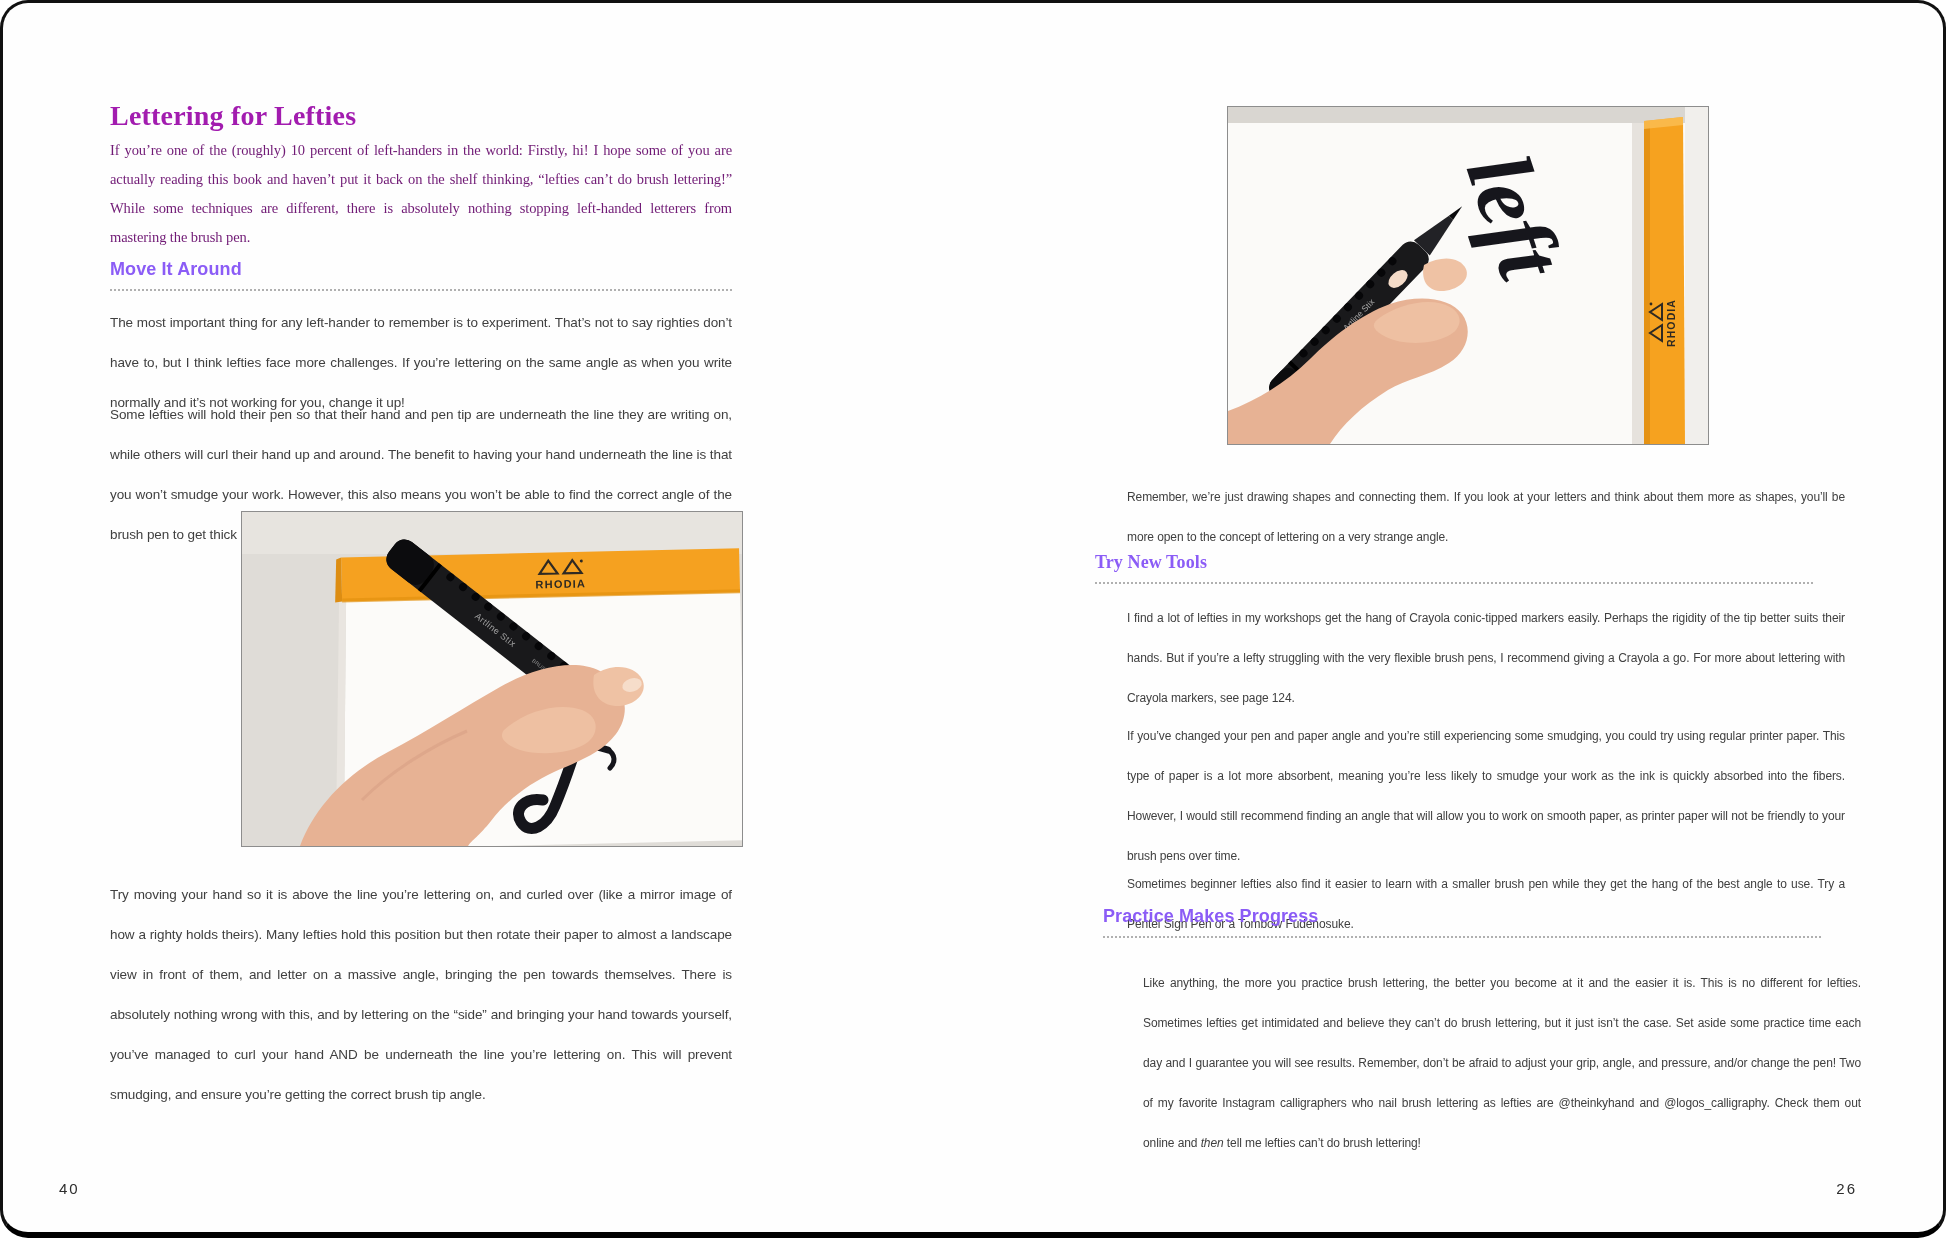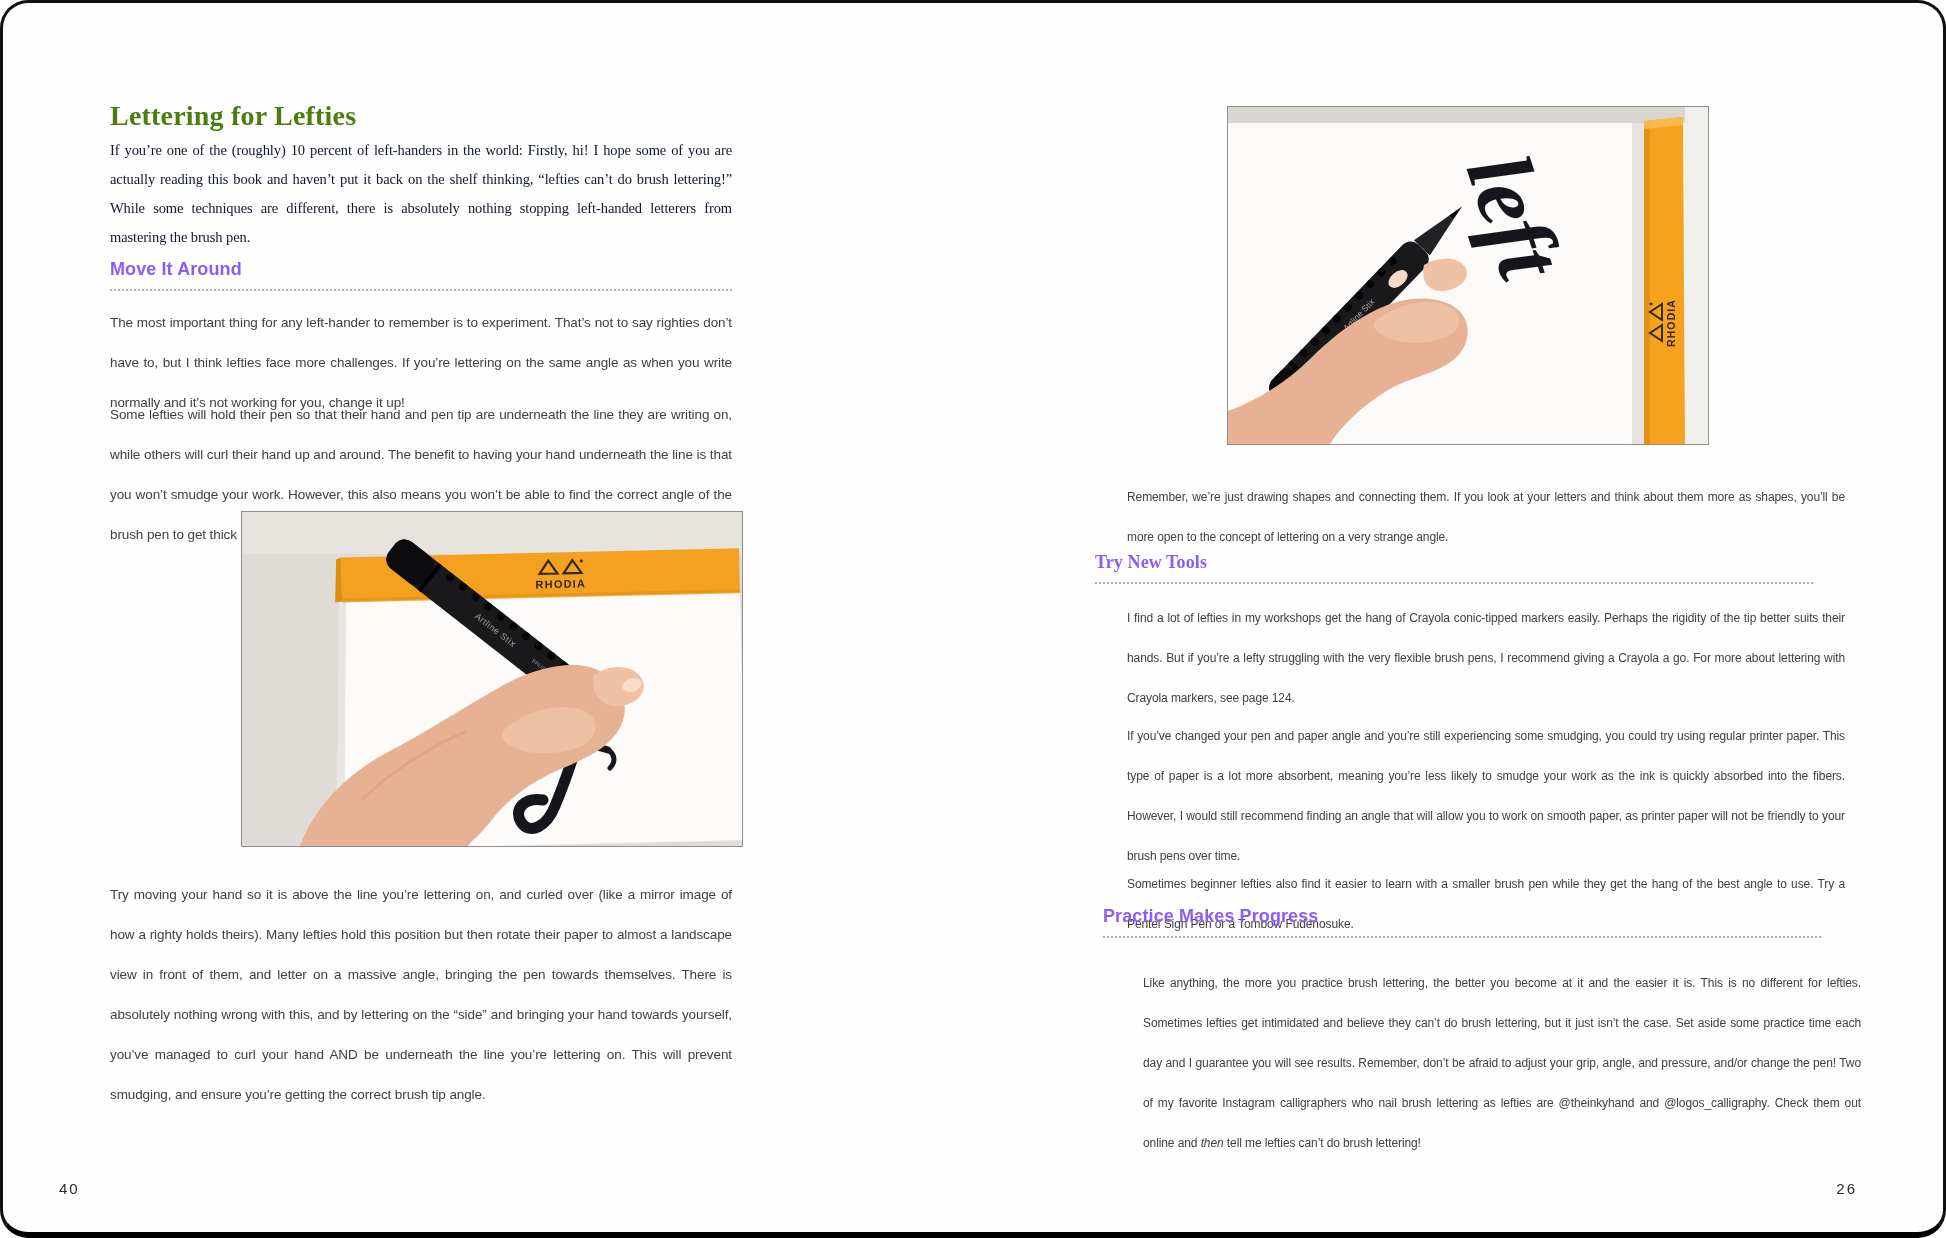--- a/index.html
+++ b/index.html
@@ -7,26 +7,26 @@
   .spread{
     position:relative;width:1946px;height:1238px;box-sizing:border-box;
     background:#fefefe;border:3px solid #111;border-bottom:6px solid #000;
     border-radius:28px;overflow:hidden;
   }
   .abs{position:absolute;}
   
   .chapter-title{
     left:107px;top:78px;width:622px;
     font-family:"Liberation Serif",serif;font-weight:700;font-size:28px;
-    color:#4d7c0f;letter-spacing:.2px;
+    color:#a21caf;letter-spacing:.2px;
   }
   .serif-para{
     left:107px;top:118px;width:622px;
     font-family:"Liberation Serif",serif;font-size:14.5px;line-height:29px;
-    color:#0f172a;text-align:justify;letter-spacing:-.1px;
+    color:#701a75;text-align:justify;letter-spacing:-.1px;
   }
   .sec-head{
     font-size:18px;font-weight:700;color:#8b5cf6;margin:0;
     padding-bottom:9px;border-bottom:2px dotted #b0b0b0;letter-spacing:.1px;
   }
   .teal{
     color:#404040;text-align:justify;line-height:40px;letter-spacing:-.1px;
   }
   .lcol{left:107px;width:622px;font-size:13.5px;}
   .rcol{left:1124px;width:718px;font-size:12px;}

